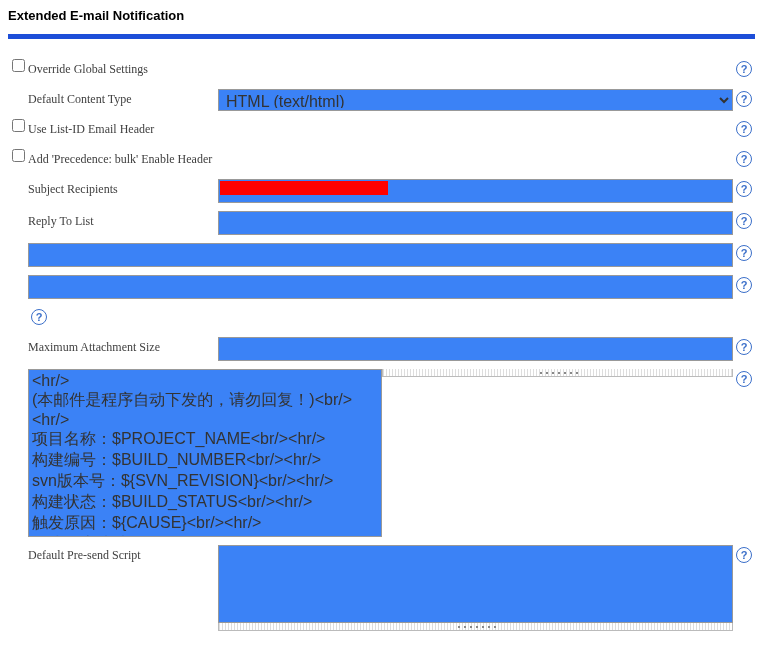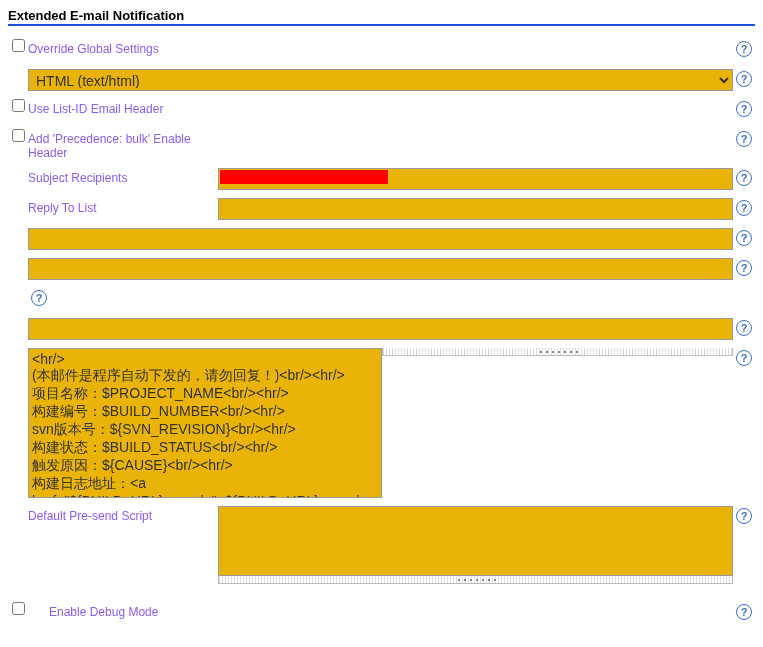--- a/index.html
+++ b/index.html
@@ -8,42 +8,43 @@
     font-family: Arial, Helvetica, sans-serif;
     font-size: 12px;
     color: #333;
     background: #fff;
     width: 763px;
     box-sizing: border-box;
   }
   .section-title {
     font-weight: bold;
     font-size: 13px;
-    border-bottom: 2px solid #1d4ed8;
-    padding-bottom: 1px;
-    margin-bottom: 9px;
+    border-bottom: 5px solid #1d4ed8;
+    padding-bottom: 11px;
+    margin-bottom: 16px;
     color: #000;
   }
   .row {
     display: flex;
     align-items: flex-start;
     padding: 4px 0;
     min-height: 22px;
   }
   .chk-col {
     width: 20px;
     display: flex;
     align-items: center;
     justify-content: center;
   }
   .chk-col input { margin:0; }
   .label-col {
     width: 210px;
     padding-top: 3px;
-    color: #8b5cf6;
+    color: #404040;
+    font-family: Liberation Serif, serif;
   }
   .label-col.with-chk { width: 190px; }
   .field-col {
     flex: 1;
     display: flex;
     align-items: flex-start;
   }
   .help-col {
     width: 22px;
     display: flex;
@@ -61,24 +62,24 @@
     display: inline-flex;
     align-items: center;
     justify-content: center;
     box-sizing: border-box;
     cursor: pointer;
   }
   input[type="text"], textarea, select {
     width: 100%;
     box-sizing: border-box;
     border: 1px solid #999;
-    background: #eab308;
+    background: #3b82f6;
     padding: 2px 3px;
     font-family: Arial, Helvetica, sans-serif;
-    font-size: 14px;
+    font-size: 16px;
     color: #333;
   }
   select {
     height: 22px;
   }
   textarea {
     resize: none;
   }
   .redacted {
     position: relative;
@@ -121,20 +122,21 @@
     </div>
   <div class="label-col with-chk">Override Global Settings</div>
   <div class="field-col"></div>
   <div class="help-col">
       <span class="help-icon">?</span>
     </div>
 </div>
 
 <div class="row">
   <div class="chk-col"></div>
+  <div class="label-col with-chk">Default Content Type</div>
   <div class="field-col">
     <select>
       <option>HTML (text/html)</option>
     </select>
   </div>
   <div class="help-col">
       <span class="help-icon">?</span>
     </div>
 </div>
 
@@ -204,20 +206,21 @@
 
 <div class="row">
   <div class="chk-col"></div>
   <div class="help-col">
       <span class="help-icon">?</span>
     </div>
 </div>
 
 <div class="row">
   <div class="chk-col"></div>
+  <div class="label-col with-chk">Maximum Attachment Size</div>
   <div class="field-col">
     <input type="text" value="" style="">
   </div>
   <div class="help-col">
       <span class="help-icon">?</span>
     </div>
 </div>
 
 <div class="row">
   <div class="chk-col"></div>

